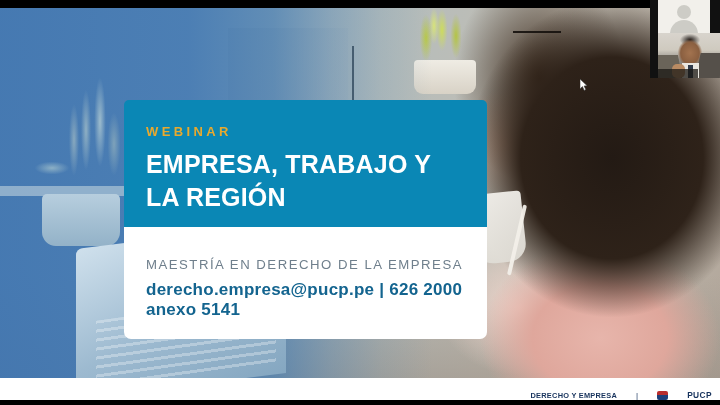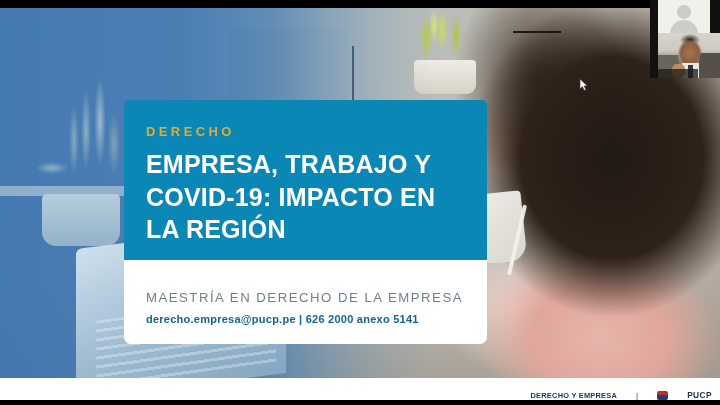--- a/index.html
+++ b/index.html
@@ -78,21 +78,21 @@
     background:linear-gradient(180deg,#f3f1ec,#e0ddd6);transform:rotate(-6deg);opacity:.93;}
 
   
   .card{position:absolute;left:124px;top:92px;width:363px;}
   .card-blue{background:#0a87b5;border-radius:5px 5px 0 0;padding:24px 0 14px 22px;}
   .kicker{color:#e8a92e;font-size:13px;font-weight:bold;letter-spacing:3.4px;margin:0 0 9px 0;}
   .title{color:#fff;font-size:25px;font-weight:bold;line-height:1.30;letter-spacing:.2px;margin:0;
          text-transform:uppercase;}
   .card-white{background:#fff;border-radius:0 0 7px 7px;padding:30px 0 19px 22px;}
   .sub1{color:#6f7f8c;font-size:13.2px;letter-spacing:1.5px;margin:0 0 8px 0;}
-  .sub2{color:#13648f;font-size:11px;font-weight:bold;letter-spacing:.25px;margin:0;}
+  .sub2{color:#13648f;font-size:17px;font-weight:bold;letter-spacing:.25px;margin:0;}
 
   
   .footer{position:absolute;left:0;top:378px;width:720px;height:22px;background:#fff;}
   .footer-inner{position:absolute;right:8px;bottom:0px;display:flex;align-items:flex-end;gap:19px;height:12px;}
   .footer-text{color:#16325c;font-size:7.4px;font-weight:bold;letter-spacing:.25px;white-space:nowrap;}
   .footer-sep{color:#16325c;font-size:8px;}
   .pucp-mark{width:11px;height:9px;border-radius:2px;
     background:linear-gradient(180deg,#b92d2d 0%,#b92d2d 48%,#1d3f7a 48%,#1d3f7a 100%);}
   .pucp-word{color:#16325c;font-size:8.4px;font-weight:bold;letter-spacing:.4px;}
 
@@ -143,23 +143,22 @@
 
     <div class="blue-tint"></div>
     <div class="sill"></div>
     <div class="plant-left"></div>
     <div class="pot-left"></div>
     <div class="laptop-left"></div>
     <div class="laptop-keys"></div>
 
     <div class="card">
       <div class="card-blue">
-        <p class="kicker">DERECHO</p>
+        <p class="kicker">WEBINAR</p>
         <p class="title">EMPRESA, TRABAJO Y</p>
-        <p class="title">COVID-19: IMPACTO EN</p>
         <p class="title">LA REGIÓN</p>
       </div>
       <div class="card-white">
         <p class="sub1">MAESTRÍA EN DERECHO DE LA EMPRESA</p>
         <p class="sub2">derecho.empresa@pucp.pe | 626 2000 anexo 5141</p>
       </div>
     </div>
   </div>
 
   <div class="footer">

